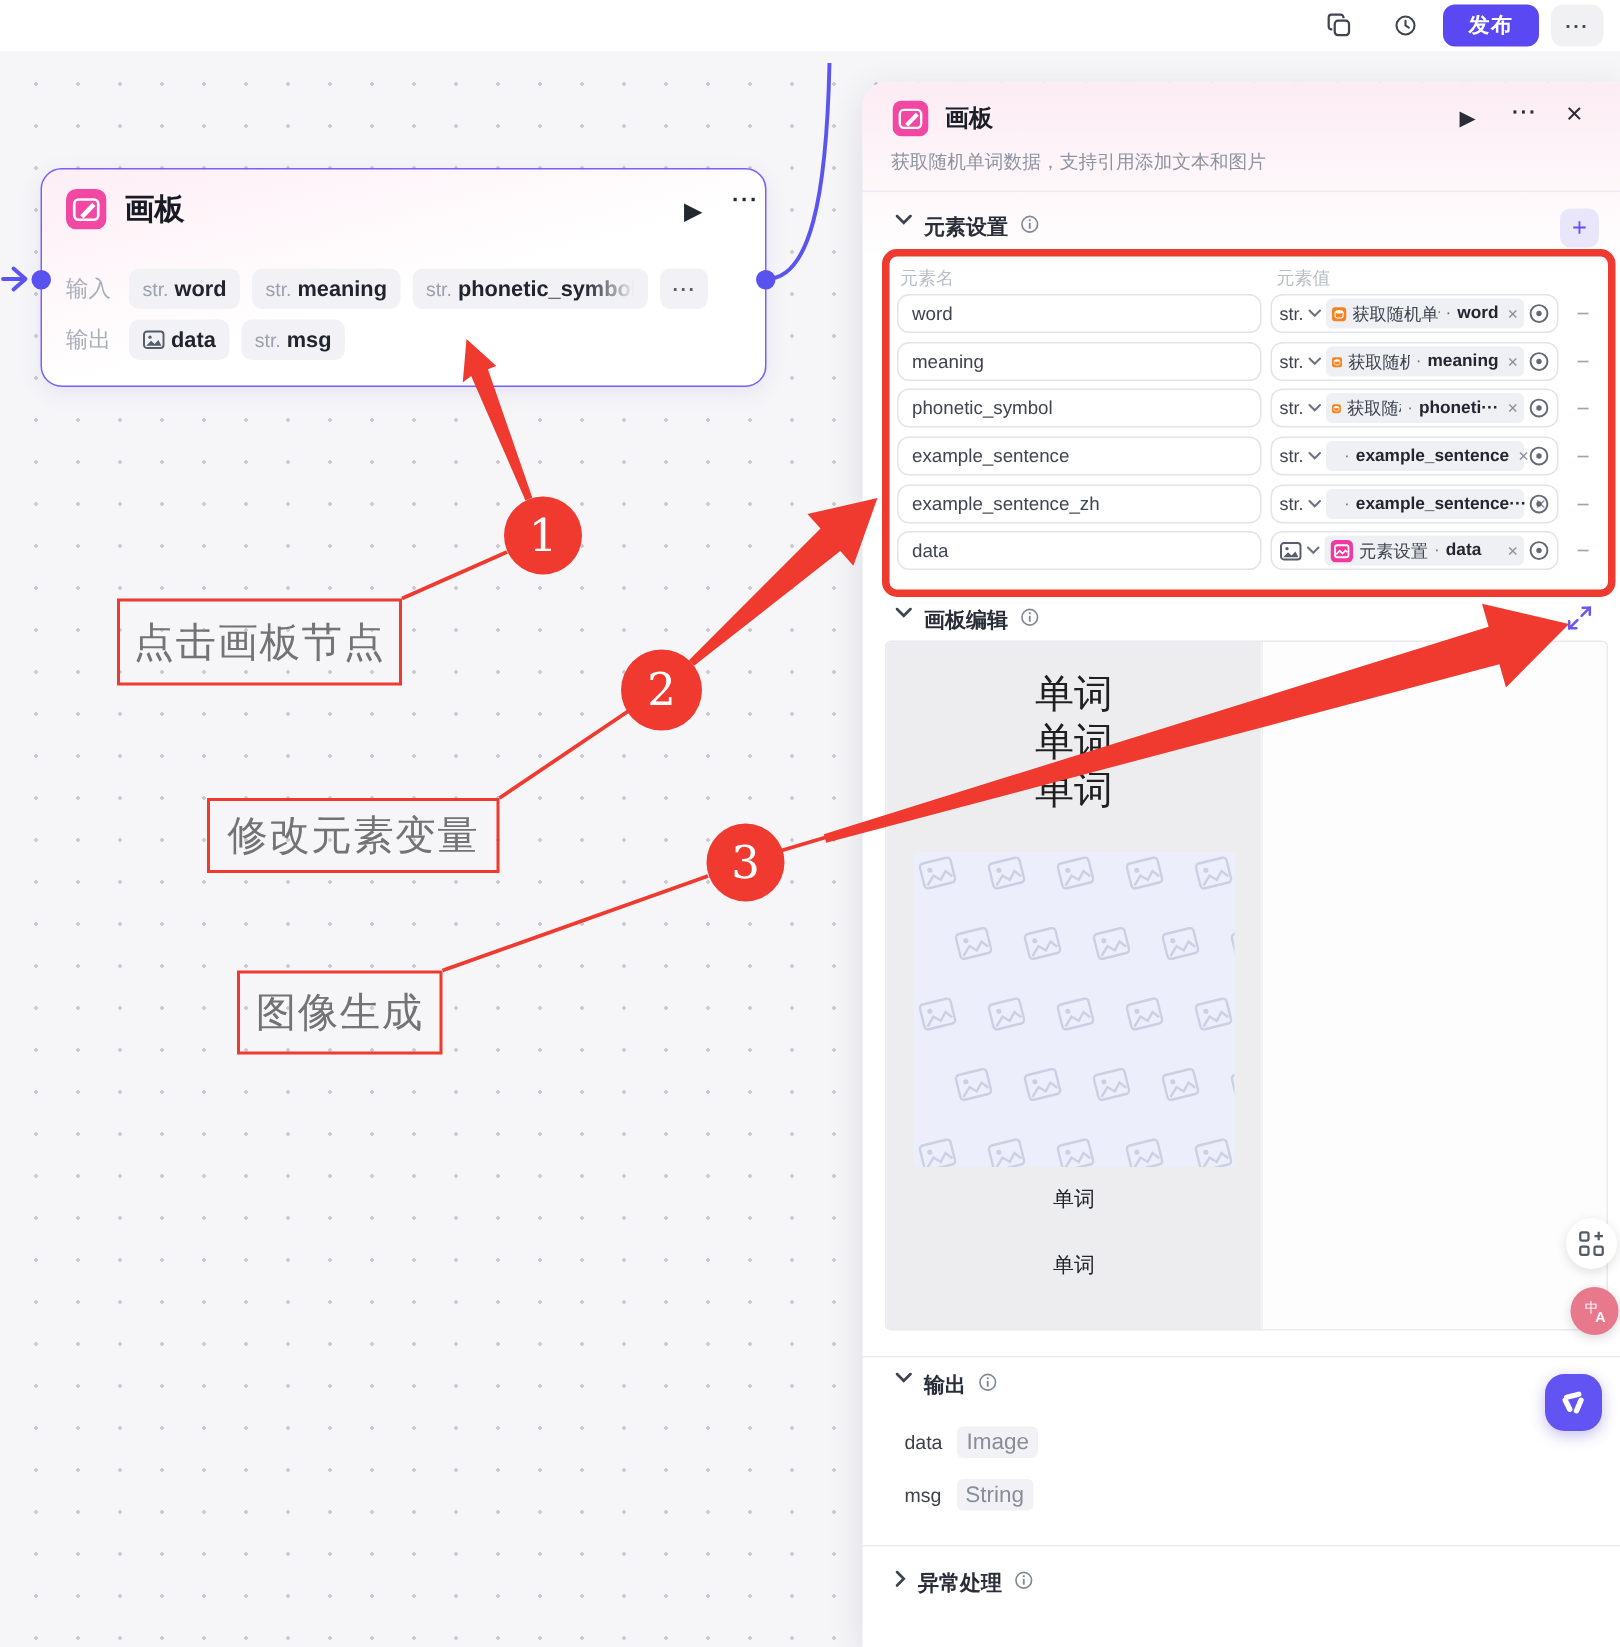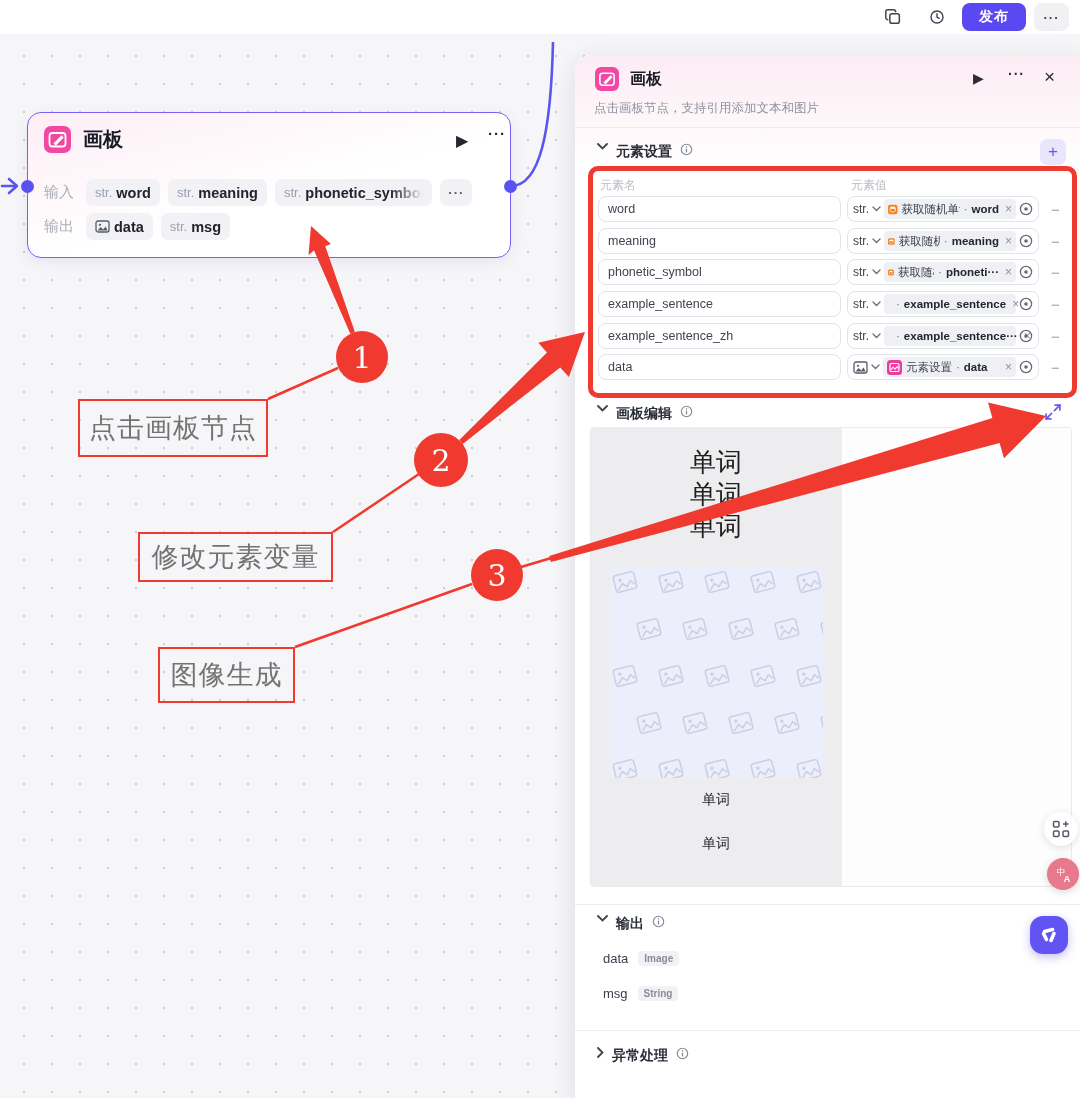--- a/index.html
+++ b/index.html
@@ -84,21 +84,21 @@
   .artboard { width:250px; background:#ededef; text-align:center; padding-top:18px; }
   .ab-word { font-size:26px; color:#1f1f1f; line-height:32px; font-weight:500; }
   .ab-img { margin:26px auto 0; width:214px; height:210px; background:#eceefb; position:relative; overflow:hidden; }
   .pat { position:absolute; opacity:.85; }
   .ab-cap { font-size:14px; color:#23262b; margin-top:13px; }
   .ab-cap2 { margin-top:26px; }
   .preview-rest { flex:1; border-left:1px solid #f0f0f3; background:#fdfdfe; }
 
   .out-item { position:absolute; left:28px; display:flex; align-items:center; gap:10px; }
   .out-name { font-size:13px; color:#3b404c; }
-  .badge { background:#f2f2f6; color:#878d99; font-size:10px; border-radius:4px; padding:2px 6px;font-weight:bold; }
+  .badge { background:#f2f2f6; color:#878d99; font-size:15px; border-radius:4px; padding:2px 6px; }
 
   
   .float-btn { position:absolute; border-radius:50%; display:flex; align-items:center; justify-content:center; z-index:20; cursor:pointer; }
   .fb-widgets { left:1044px; top:812px; width:34px; height:34px; background:#fff; box-shadow:0 2px 8px rgba(0,0,0,.12); }
   .fb-translate { left:1047px; top:858px; width:32px; height:32px; background:#e8788b; box-shadow:0 2px 8px rgba(0,0,0,.15); }
   .fb-logo { left:1030px; top:916px; width:38px; height:38px; border-radius:13px; background:#6254f3; box-shadow:0 3px 10px rgba(60,40,200,.3);
     display:flex; align-items:center; justify-content:center; z-index:20; position:absolute; cursor:pointer;}
 
   
   .ann-svg { position:absolute; inset:0; z-index:50; pointer-events:none; }
@@ -194,21 +194,21 @@
     <svg width="24" height="24" viewBox="0 0 27 27">
       <rect width="27" height="27" rx="7" fill="#f247a3"></rect>
       <rect x="5.5" y="7" width="16" height="13.5" rx="3" stroke="#fff" stroke-width="1.8" fill="none"></rect>
       <path d="M9.5 17.5 L17.5 9.2 l2.2 2.2 L11.7 19.7z" fill="#fff"></path>
     </svg>
     <span class="p-title">画板</span>
   </div>
   <span class="p-play">▶</span>
   <span class="p-more">···</span>
   <span class="p-close">×</span>
-  <div class="p-sub">点击画板节点，支持引用添加文本和图片</div>
+  <div class="p-sub">获取随机单词数据，支持引用添加文本和图片</div>
   <div class="divider" style="top:72px"></div>
 
   <div class="sec-head" style="top:88px">
     <svg width="11" height="7" viewBox="0 0 11 7">
         <path d="M1 1l4.5 4.5L10 1" stroke="#3e4350" stroke-width="1.8" fill="none" stroke-linecap="round"></path>
       </svg>
     <span class="sec-title">元素设置</span>
     <svg width="13" height="13" viewBox="0 0 14 14">
         <circle cx="7" cy="7" r="5.6" stroke="#818894" fill="none" stroke-width="1.2"></circle>
         <rect x="6.35" y="6" width="1.3" height="4.2" fill="#818894"></rect>

